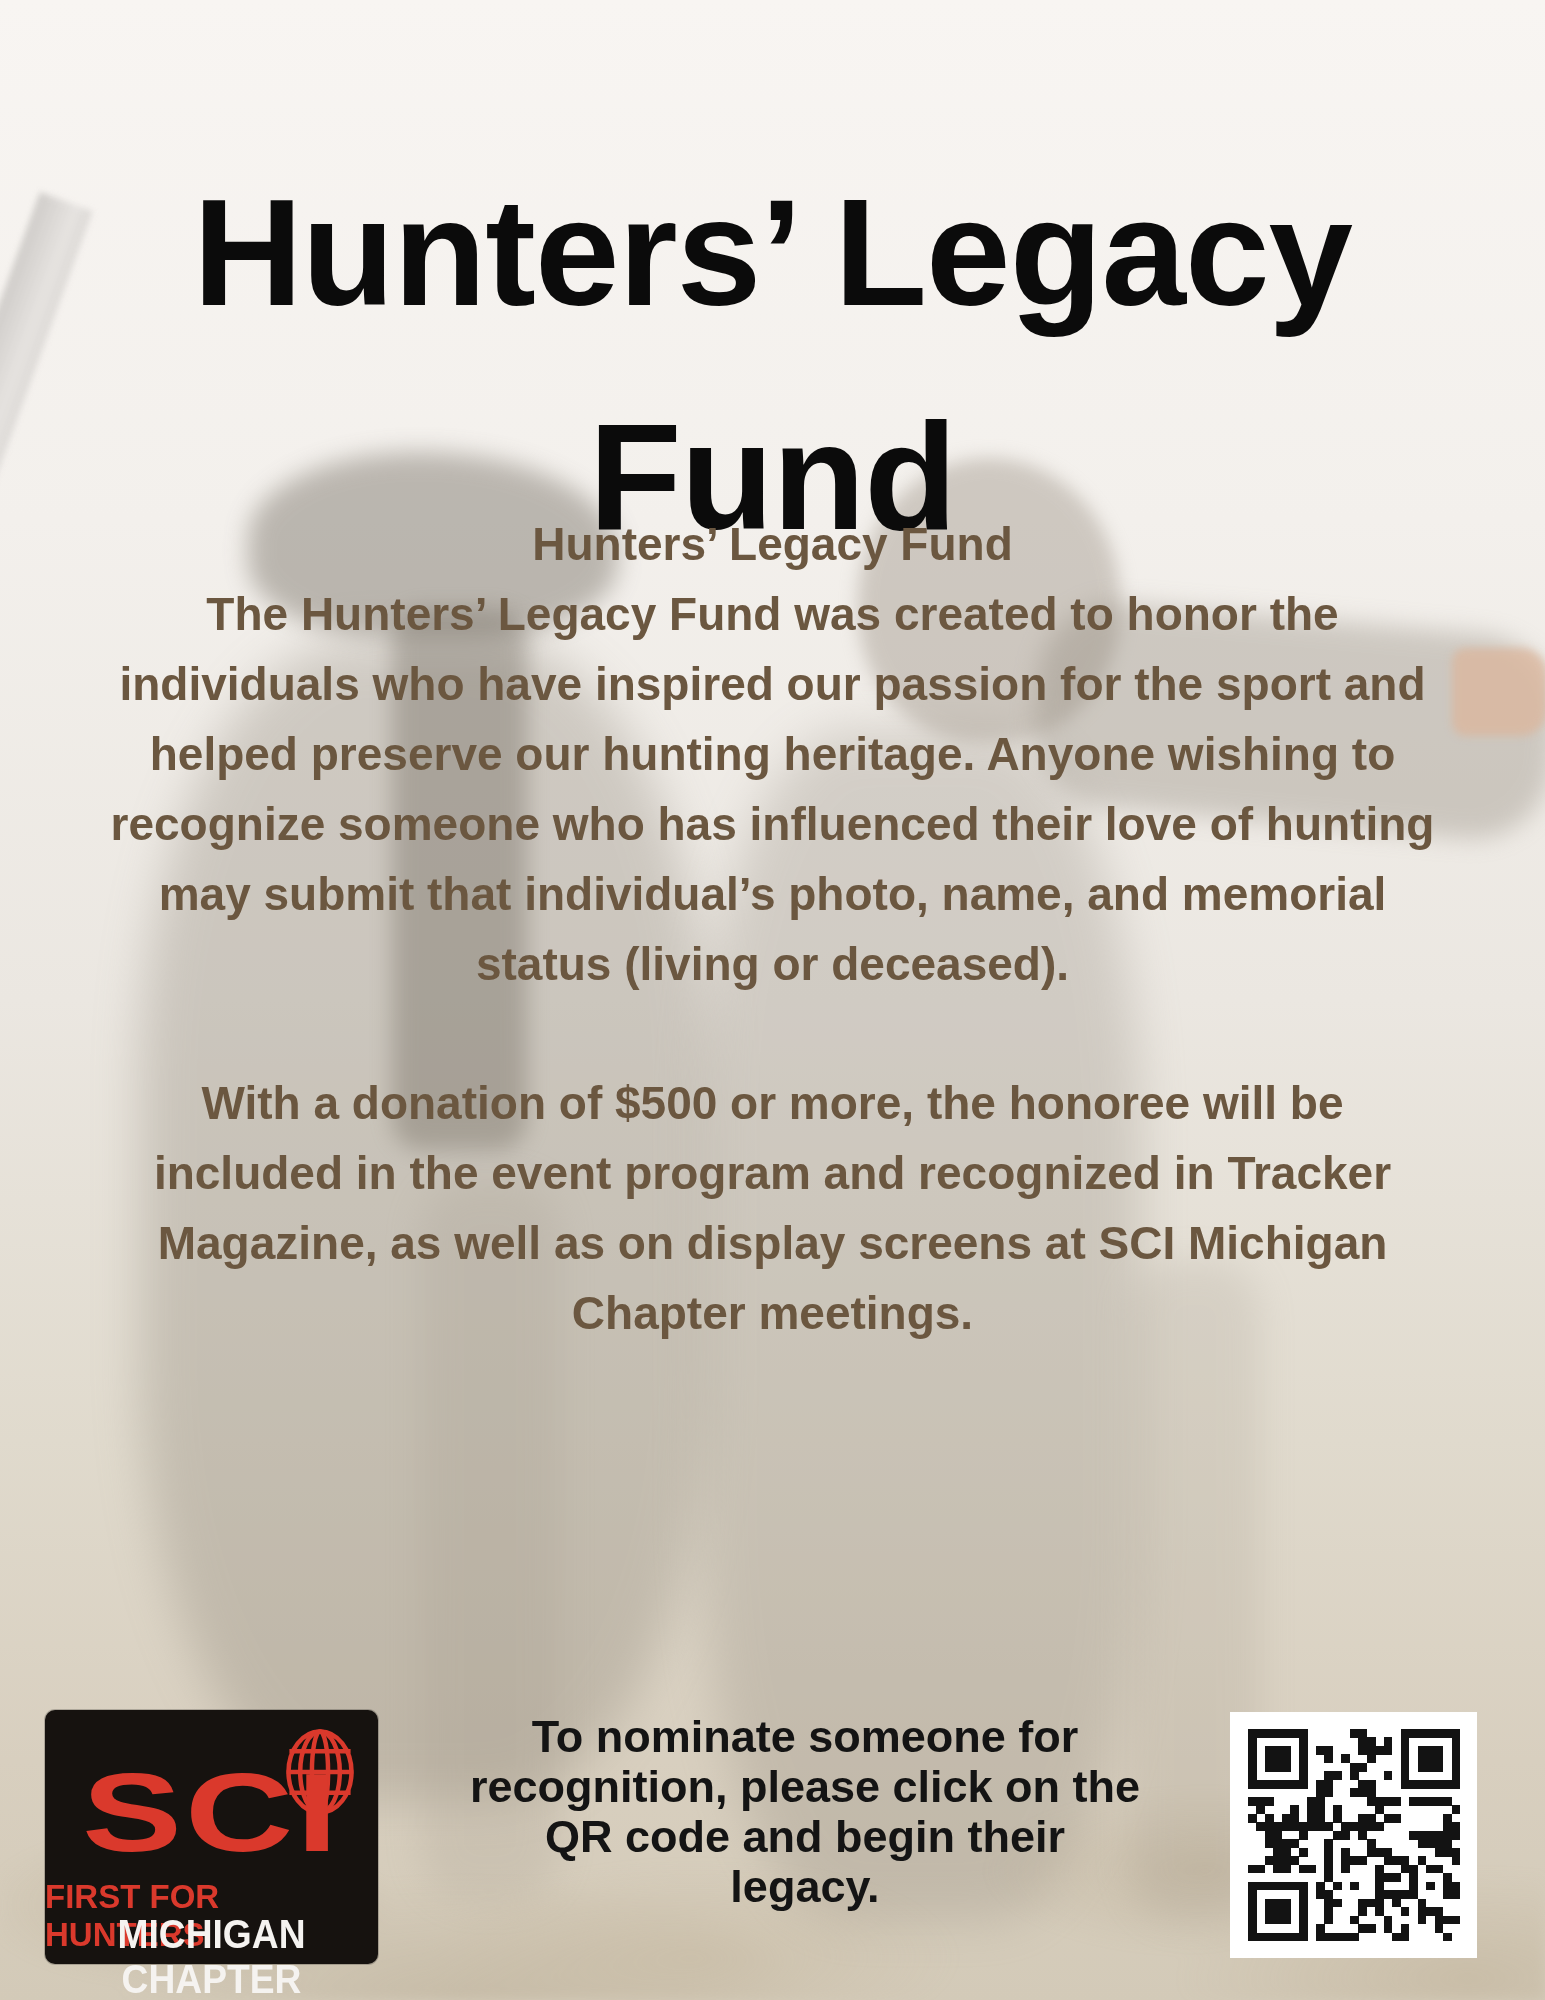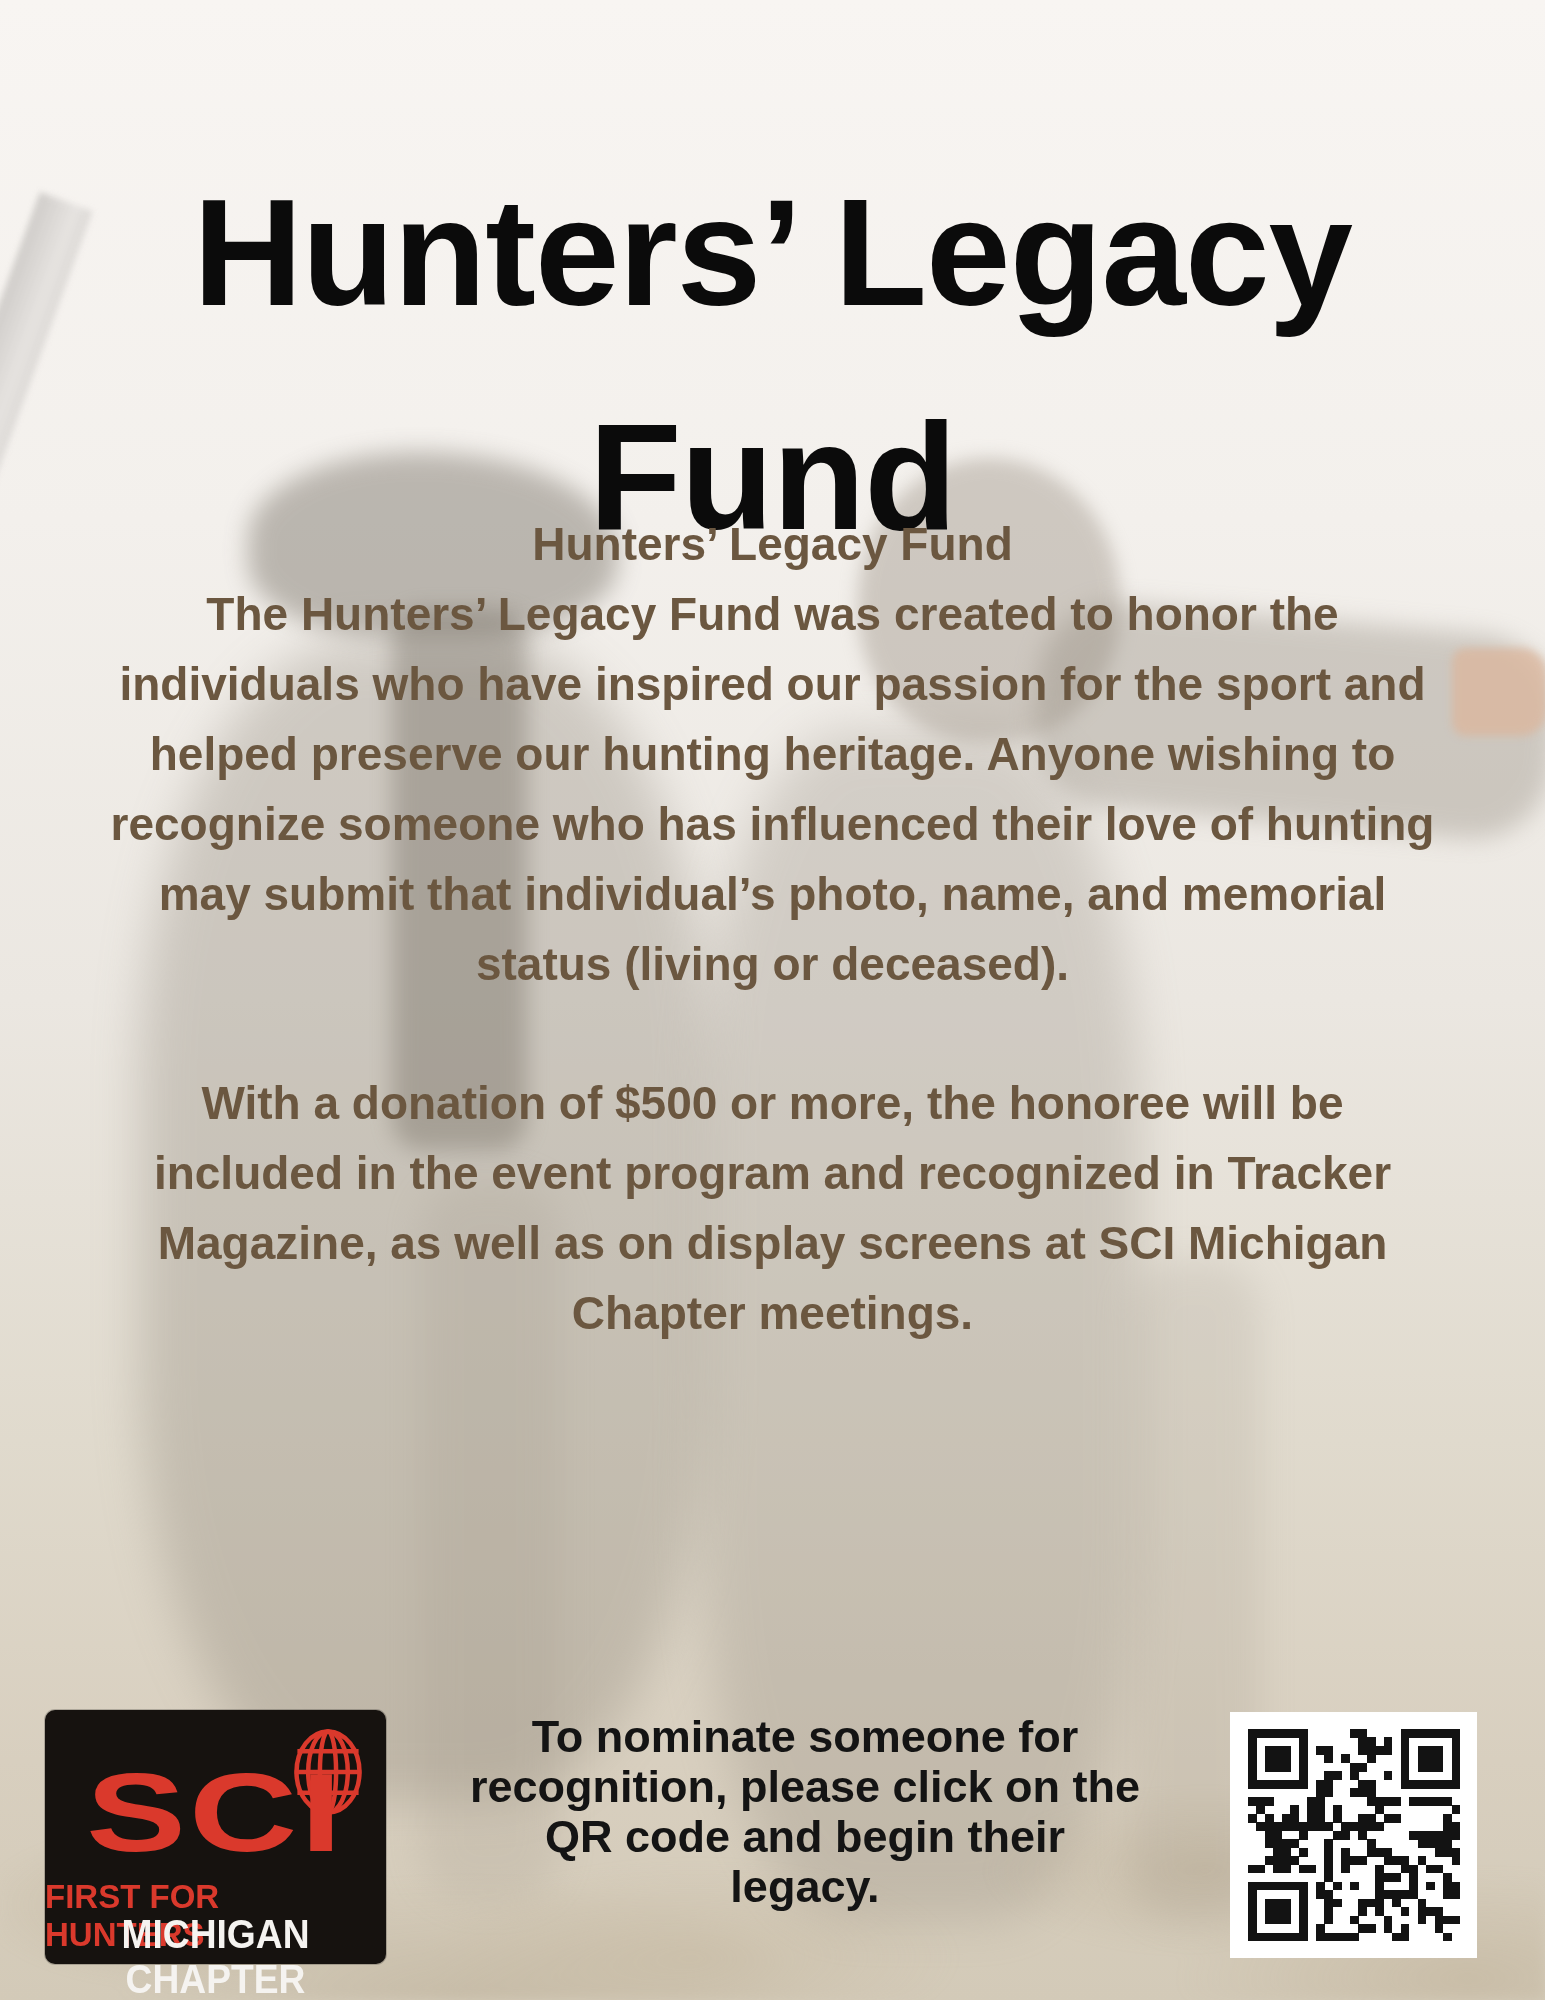--- a/index.html
+++ b/index.html
@@ -41,21 +41,21 @@
   .title{top:38px;font-size:152px;line-height:224px;font-weight:bold;
     color:var(--title_text,#0b0b0b);letter-spacing:-1px;}
   .body-text{font-weight:bold;font-size:46px;line-height:70px;color:var(--body_text,#6b5740);}
   .body-heading{top:509px;}
   .par-1{top:579px;}
   .par-2{top:1068px;}
   .par-3{top:1414px;}
   .cta{position:absolute;left:420px;top:1712px;width:770px;z-index:2;text-align:center;
     white-space:pre-line;font-weight:bold;font-size:45px;line-height:50px;color:var(--cta_text,#141414);}
   .sci-logo{position:absolute;left:45px;top:1710px;width:333px;height:254px;z-index:2;
-    background:var(--logo_bg,#16120f);border-radius:10px;box-shadow:0 0 0 1px rgba(0,0,0,.2);padding-left:8px;}
+    background:var(--logo_bg,#16120f);border-radius:10px;box-shadow:0 0 0 1px rgba(0,0,0,.2);}
   .sci-acronym{position:absolute;top:52px;left:0;width:100%;text-align:center;line-height:1;
     font-size:100px;font-weight:bold;color:var(--logo_red,#da392c);
     transform:scale(1.5,1.12);letter-spacing:2px;}
   .sci-tagline{position:absolute;top:168px;left:0;width:100%;
     font-size:33px;font-weight:bold;color:var(--logo_red,#da392c);letter-spacing:0;}
   .sci-chapter{position:absolute;top:202px;left:0;width:100%;text-align:center;
     font-size:40px;font-weight:bold;color:var(--logo_white,#f5f3f0);transform:scaleX(.93);}
   .globe{position:absolute;right:22px;top:16px;color:var(--logo_red,#da392c);}
   .qr-box{position:absolute;left:1230px;top:1712px;width:247px;height:246px;z-index:2;
     background:var(--qr_bg,#fff);display:flex;align-items:center;justify-content:center;cursor:pointer;}

